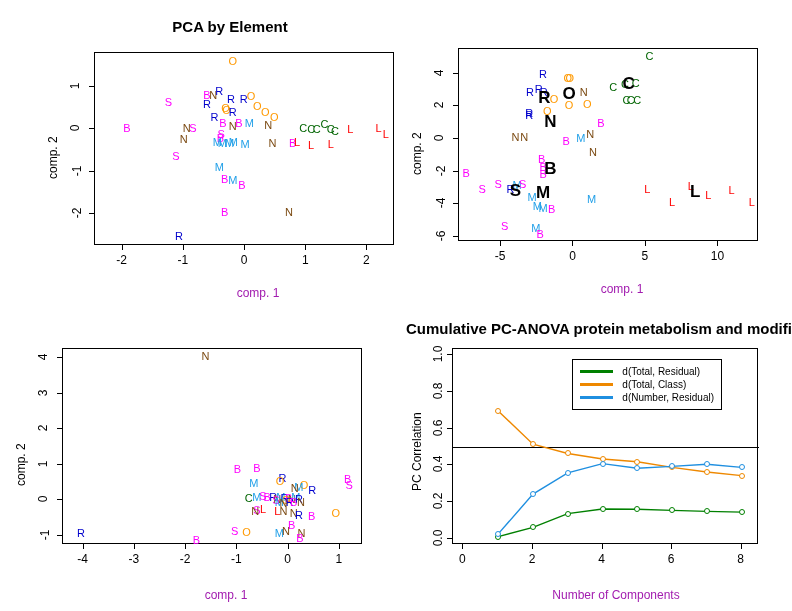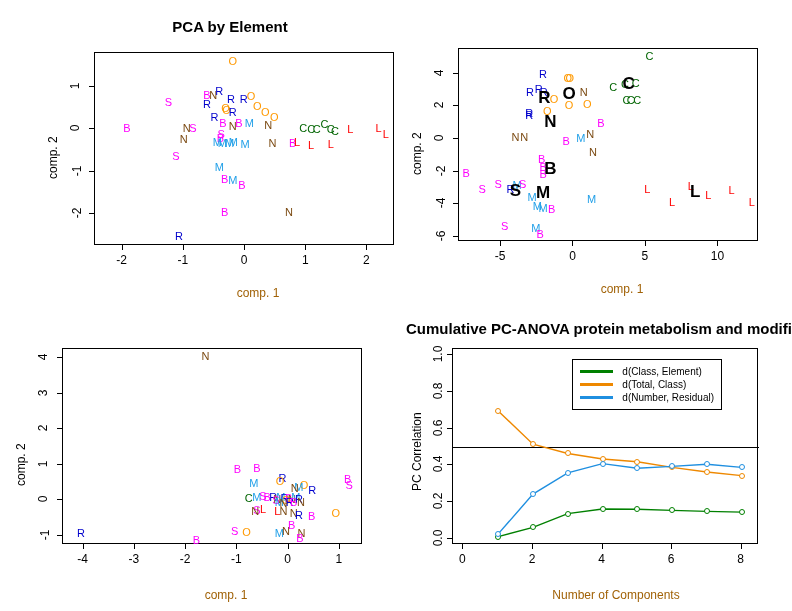--- a/index.html
+++ b/index.html
@@ -35,21 +35,21 @@
   .tick{position:absolute;background:#000;}
   .tl-x{
     position:absolute;font-size:12px;color:#000;
     transform:translateX(-50%);white-space:nowrap;
   }
   .tl-y{
     position:absolute;font-size:12px;color:#000;
     transform:translateY(-50%) rotate(-90deg);white-space:nowrap;
   }
   .axlab-x{
-    position:absolute;font-size:12px;color:#a16207;text-align:center;
+    position:absolute;font-size:12px;color:#a21caf;text-align:center;
     width:396px;left:0;white-space:nowrap;
   }
   .axlab-y{
     position:absolute;font-size:12px;color:#000;white-space:nowrap;
     transform-origin:left top;transform:rotate(-90deg);
   }
   .refline{position:absolute;height:1px;background:#000;}
   .serieslayer{position:absolute;left:0;top:0;width:100%;height:100%;}
   .marker{
     position:absolute;width:6px;height:6px;border:1.3px solid;
@@ -355,21 +355,21 @@
         <div class="marker" style="left: 114.75px; top: 123.887px; border-color: rgb(31, 143, 224);"></div>
         <div class="marker" style="left: 149.523px; top: 114.642px; border-color: rgb(31, 143, 224);"></div>
         <div class="marker" style="left: 184.295px; top: 119.264px; border-color: rgb(31, 143, 224);"></div>
         <div class="marker" style="left: 219.068px; top: 117.415px; border-color: rgb(31, 143, 224);"></div>
         <div class="marker" style="left: 253.841px; top: 115.196px; border-color: rgb(31, 143, 224);"></div>
         <div class="marker" style="left: 288.614px; top: 118.34px; border-color: rgb(31, 143, 224);"></div>
       </div>
     <div class="legendbox" id="legend4" style="left: 119.34px; top: 10px;">
         <div class="legrow">
           <span class="legline" style="background: rgb(0, 128, 0);"></span>
-          <span class="legtxt">d(Class, Element)</span>
+          <span class="legtxt">d(Total, Residual)</span>
         </div>
         <div class="legrow">
           <span class="legline" style="background: rgb(238, 136, 0);"></span>
           <span class="legtxt">d(Total, Class)</span>
         </div>
         <div class="legrow">
           <span class="legline" style="background: rgb(31, 143, 224);"></span>
           <span class="legtxt">d(Number, Residual)</span>
         </div>
       </div>

